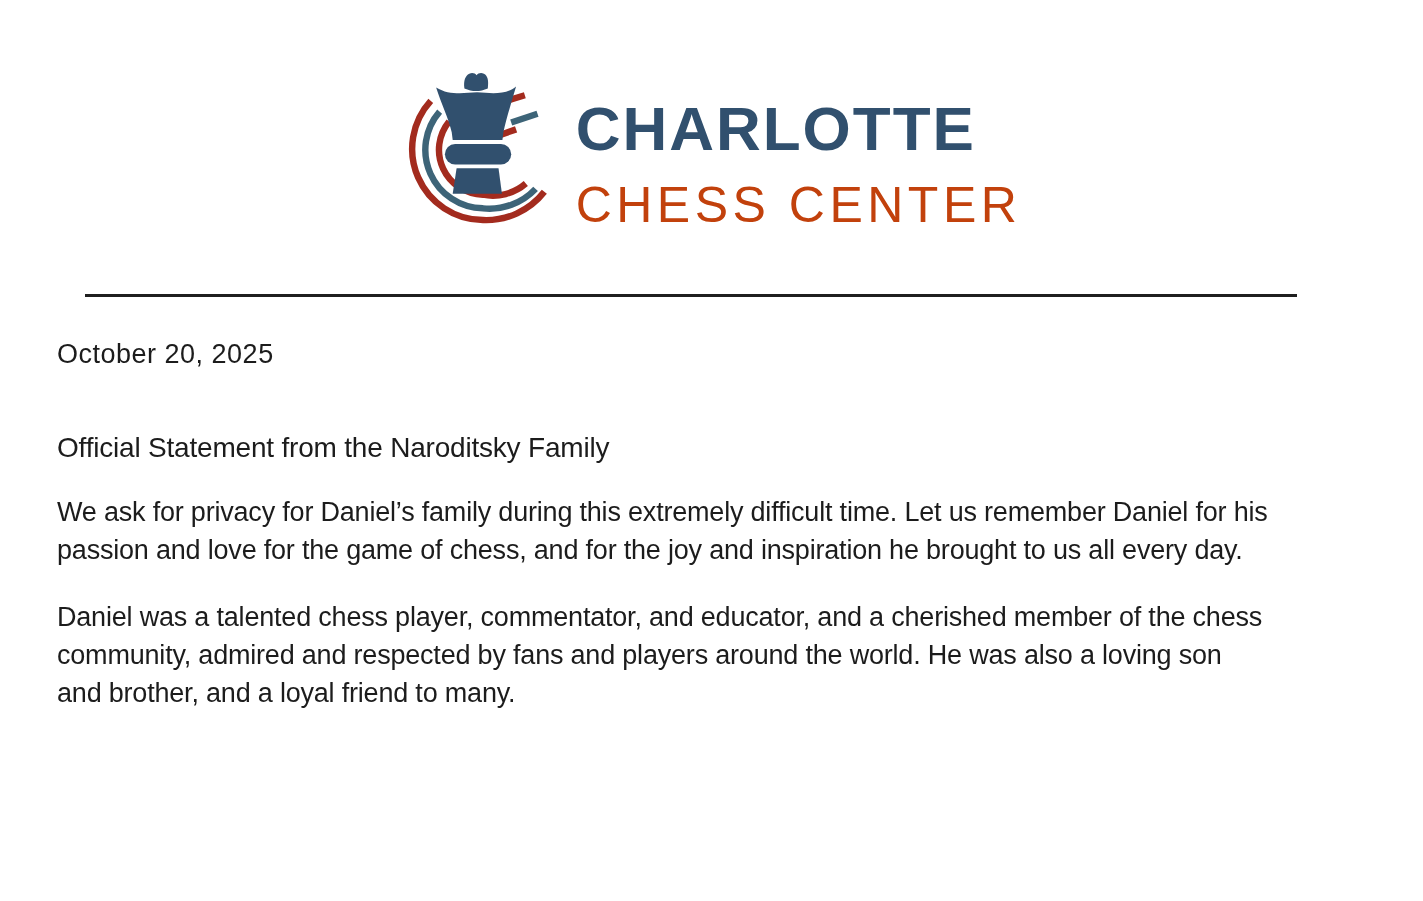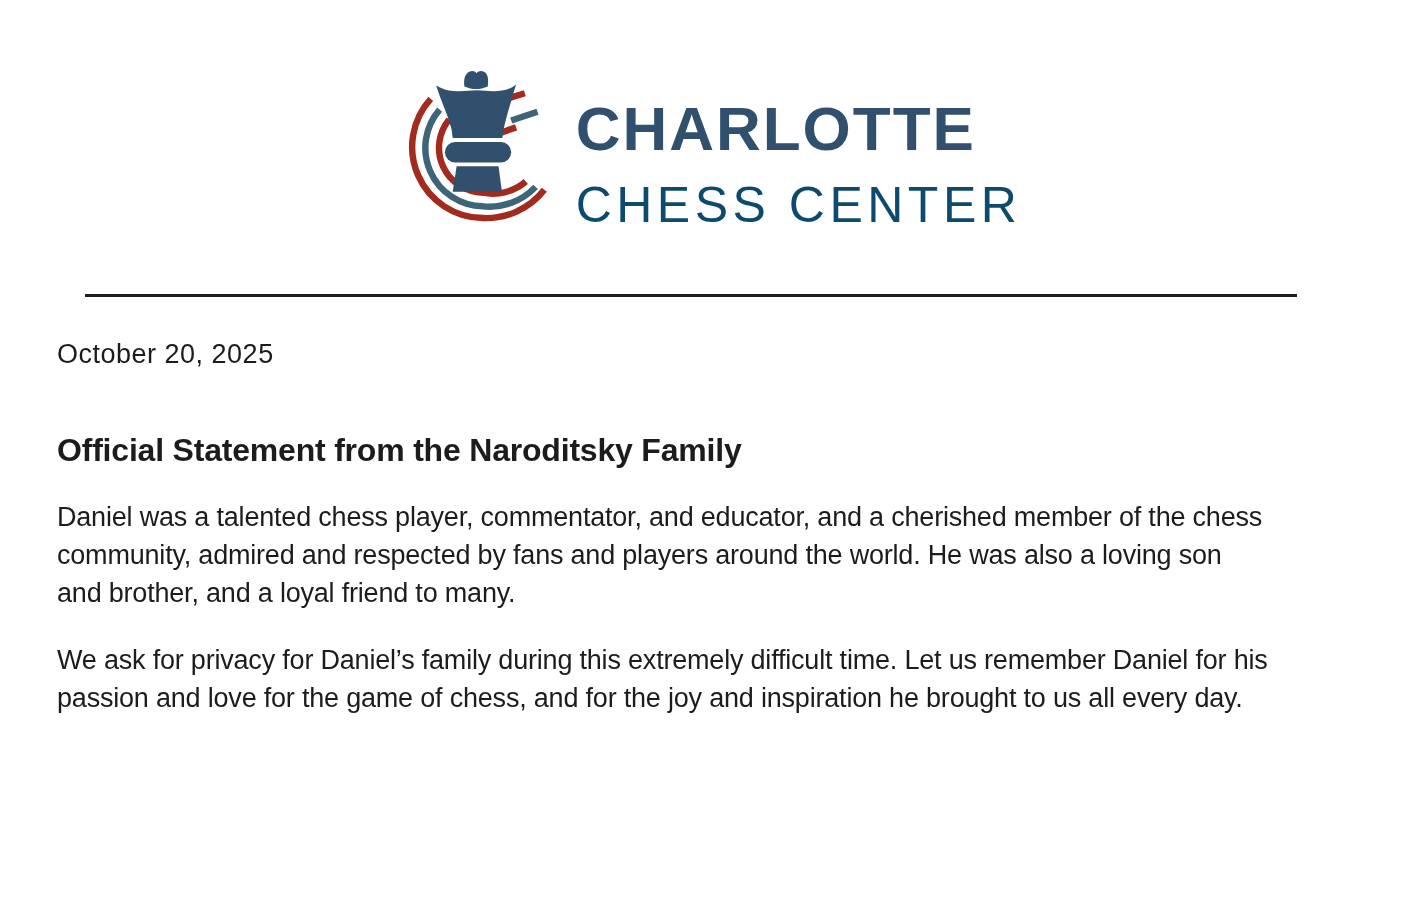--- a/index.html
+++ b/index.html
@@ -12,21 +12,21 @@
     position: relative;
     width: 1423px;
     height: 901px;
     background: #ffffff;
     overflow: hidden;
   }
   
   .logo {
     display: flex;
     justify-content: center;
-    align-items: flex-start;
+    align-items: center;
     padding-top: 56px;
     gap: 18px;
   }
   .logo-mark {
     width: 156px;
     height: 171px;
     flex: 0 0 auto;
   }
   .brand {
     display: flex;
@@ -39,21 +39,21 @@
     letter-spacing: 2px;
     line-height: 1.0;
     color: #31506e;
   }
   .brand-line2 {
     font-size: 50px;
     font-weight: 400;
     letter-spacing: 4.5px;
     line-height: 1.0;
     margin-top: 20px;
-    color: #0c4a6e;
+    color: #c2410c;
   }
   
   .rule {
     border: none;
     border-top: 3px solid #1f1f1f;
     width: 1212px;
     margin: 64px 0 0 85px;
   }
   
   .content {
@@ -61,22 +61,22 @@
     width: 1212px;
     color: #1c1c1c;
   }
   .date {
     margin: 42px 0 0 0;
     font-size: 27px;
     letter-spacing: 0.5px;
   }
   .heading {
     margin: 62px 0 0 0;
-    font-size: 32px;
-    font-weight: 700;
+    font-size: 28px;
+    font-weight: 400;
     letter-spacing: -0.2px;
   }
   .para {
     margin: 29px 0 0 0;
     font-size: 27px;
     line-height: 38px;
     letter-spacing: -0.2px;
   }
 </style>
 </head>
@@ -112,18 +112,18 @@
   </header>
 
   <hr class="rule">
 
   <main class="content">
     <p class="date">October 20, 2025</p>
 
     <h1 class="heading">Official Statement from the Naroditsky Family</h1>
 
 
+    <p class="para">We ask for privacy for Daniel’s family during this extremely difficult time. Let us remember Daniel for his passion and love for the game of chess, and for the joy and inspiration he brought to us all every day.</p>
+
     <p class="para">Daniel was a talented chess player, commentator, and educator, and a cherished member of the chess community, admired and respected by fans and players around the world. He was also a loving son and brother, and a loyal friend to many.</p>
-
-    <p class="para">We ask for privacy for Daniel’s family during this extremely difficult time. Let us remember Daniel for his passion and love for the game of chess, and for the joy and inspiration he brought to us all every day.</p>
   </main>
 
 </div>
 
 </body></html>

